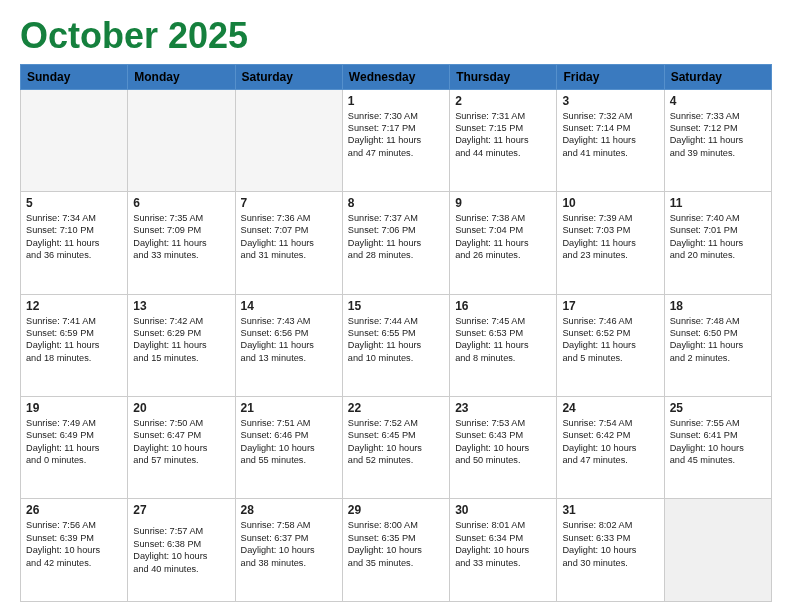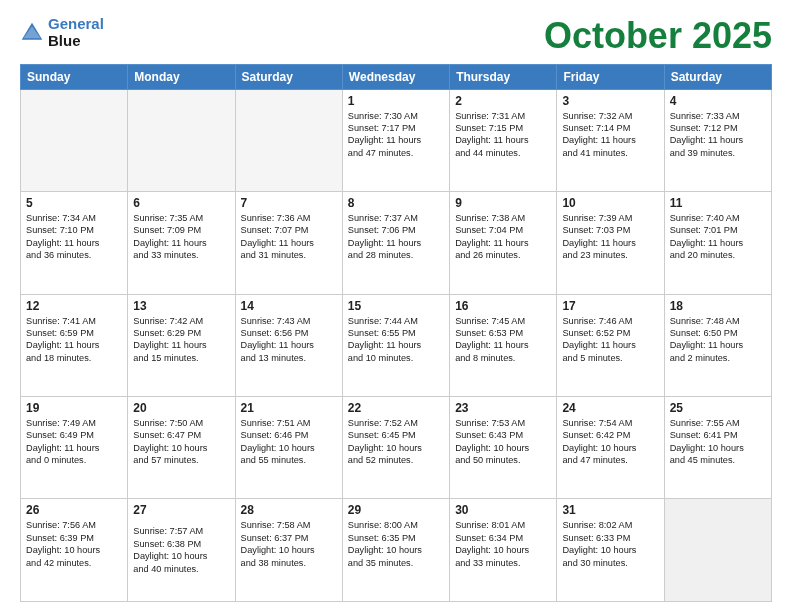--- a/index.html
+++ b/index.html
@@ -48,21 +48,21 @@
     }
     .calendar {
       flex: 1;
       border: 1px solid #ccc;
       border-collapse: collapse;
       width: 100%;
       table-layout: fixed;
     }
     .calendar th {
       background-color: #3a7abf;
-      color: #ffffff;
+      color: #000000;
       text-align: left;
       padding: 5px 6px;
       font-size: 12px;
       font-weight: bold;
       border: 1px solid #5590cc;
     }
     .calendar td {
       border: 1px solid #ccc;
       vertical-align: top;
       padding: 4px 5px;
@@ -88,32 +88,20 @@
       font-size: 9.2px;
       line-height: 1.35;
       color: #222;
     }
   </style>
 </head>
 <body>
 
 <div class="page">
   <div class="header">
-    <div class="logo">
-      <svg class="logo-icon" viewBox="0 0 28 28" xmlns="http://www.w3.org/2000/svg">
-        <polygon points="14,2 26,22 2,22" fill="#3a7abf"></polygon>
-        <polygon points="14,6 24,20 4,20" fill="#fff" opacity="0.3"></polygon>
-      </svg>
-      <div>
-        <div style="font-size:15px;font-weight:bold;color:#1a1a1a;line-height:1.1;">
-          <span style="color:#3a7abf">General</span><br>
-          <span>Blue</span>
-        </div>
-      </div>
-    </div>
     <div class="title-block">
       <div class="month-title">October 2025</div>
     </div>
   </div>
 
   <table class="calendar">
     <thead>
       <tr>
       <th>Sunday</th>
           <th>Monday</th>

